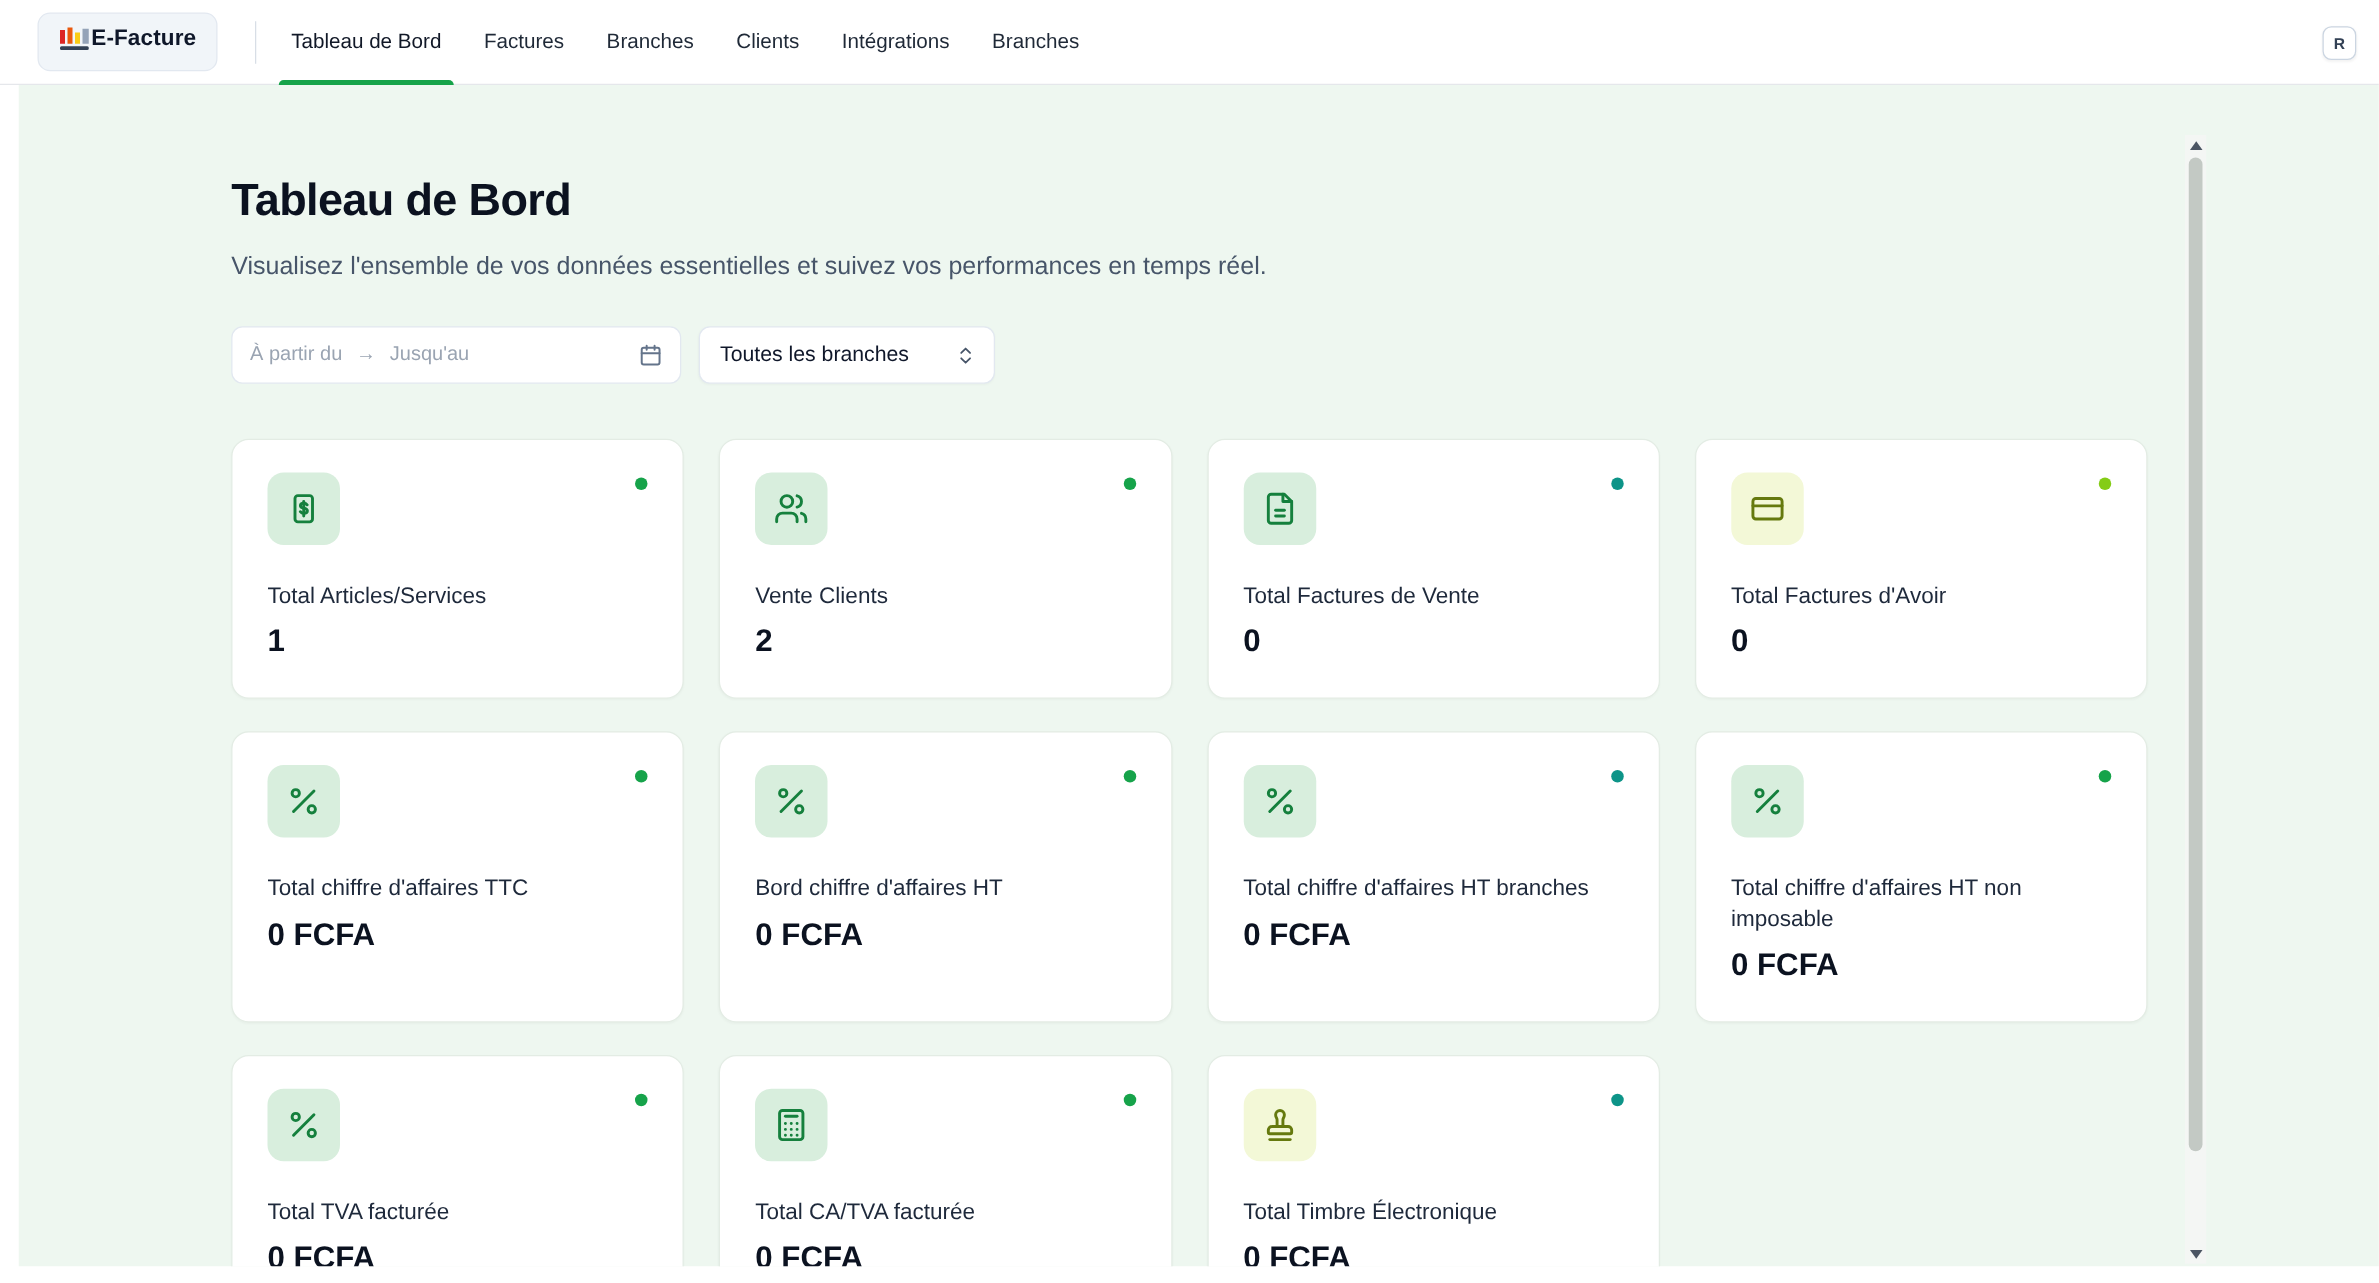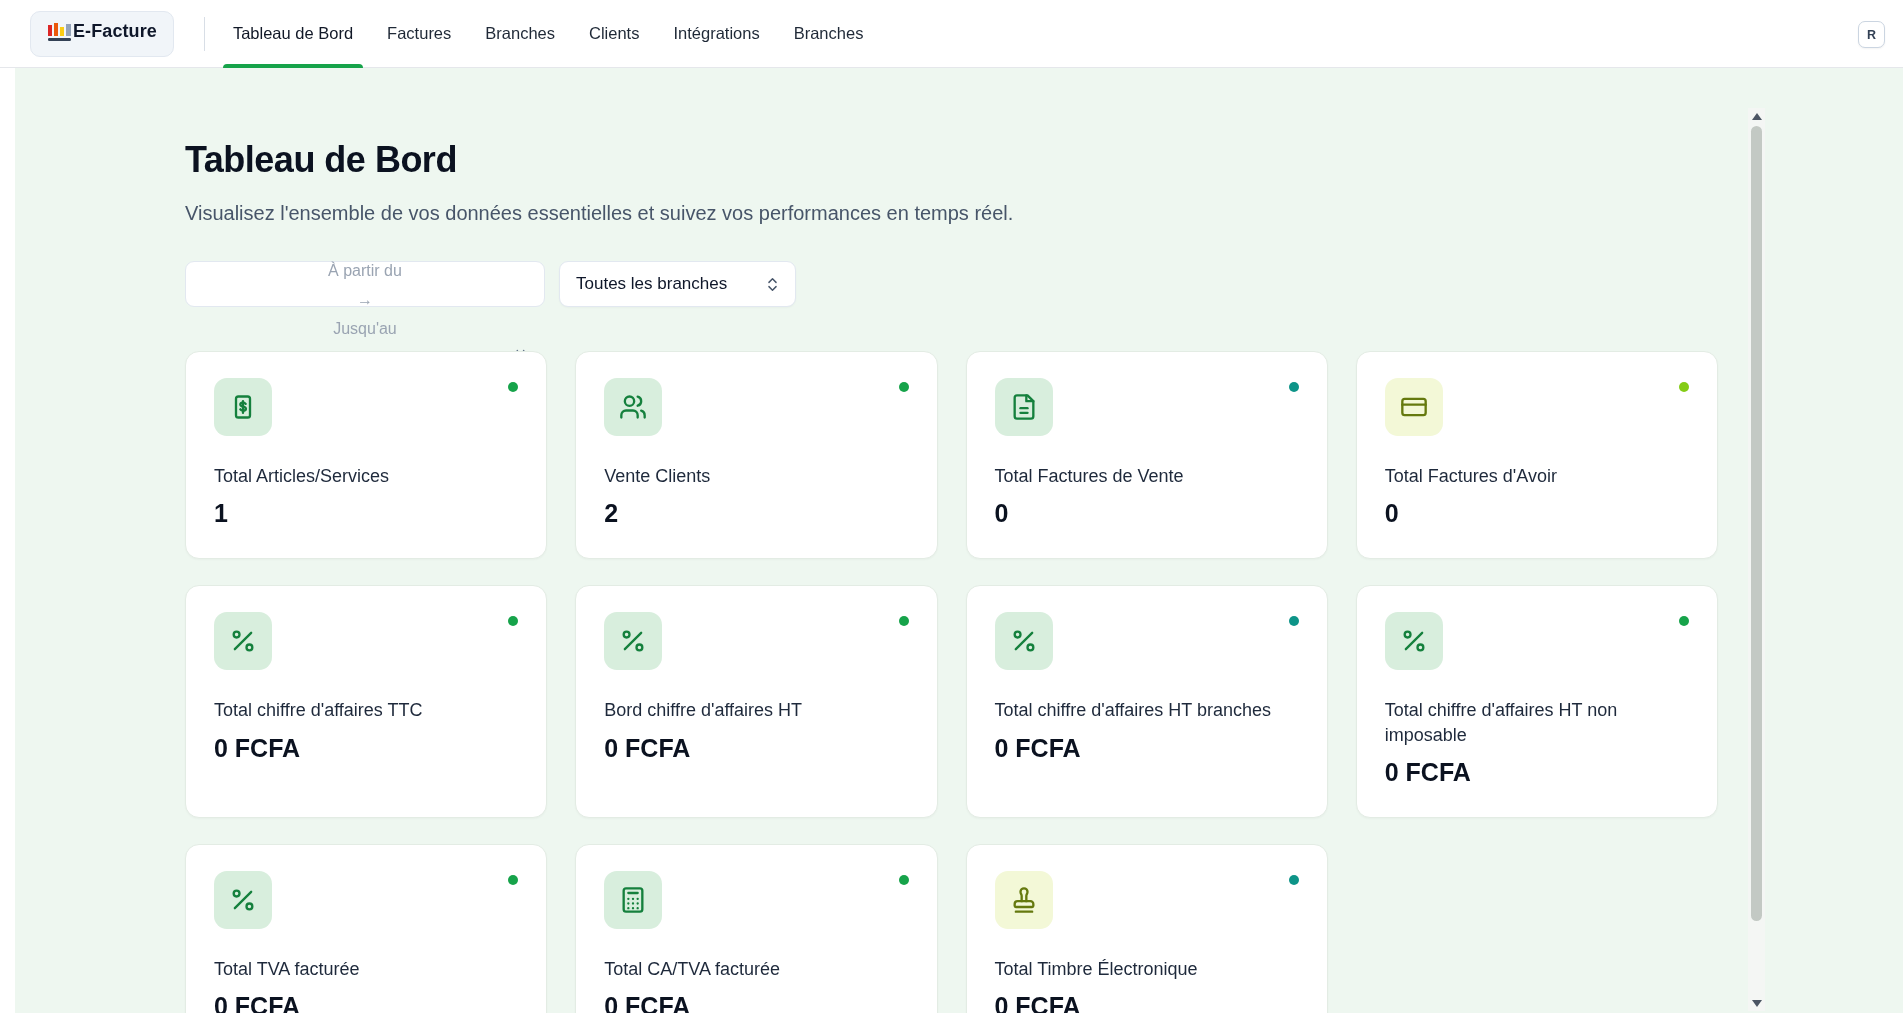--- a/index.html
+++ b/index.html
@@ -61,21 +61,20 @@
   .page-subtitle { margin-top: 20px; font-size: 20px; color: #475569; line-height: 1.2; }
   
   .filters { margin-top: 36px; display: flex; align-items: center; gap: 14px; }
   .date-range {
     width: 360px; height: 46px;
     background: #ffffff; border: 1px solid #e2e8f0; border-radius: 9px;
     display: flex; align-items: center; gap: 11px;
     padding: 0 14px;
     font-size: 16px; color: #9aa4b2;
     cursor: pointer;
-    flex-direction: column;
   }
   .date-range .cal { margin-left: auto; color: #64748b; display: flex; }
   .range-arrow { color: #9aa4b2; font-size: 16px; }
   .branch-select {
     height: 46px; min-width: 237px;
     background: #ffffff; border: 1px solid #e2e8f0; border-radius: 9px;
     display: flex; align-items: center; justify-content: space-between; 
     padding: 0 14px 0 16px;
     font-size: 17px; color: #0f172a;
     cursor: pointer; box-shadow: 0 1px 2px rgba(0,0,0,0.03);

